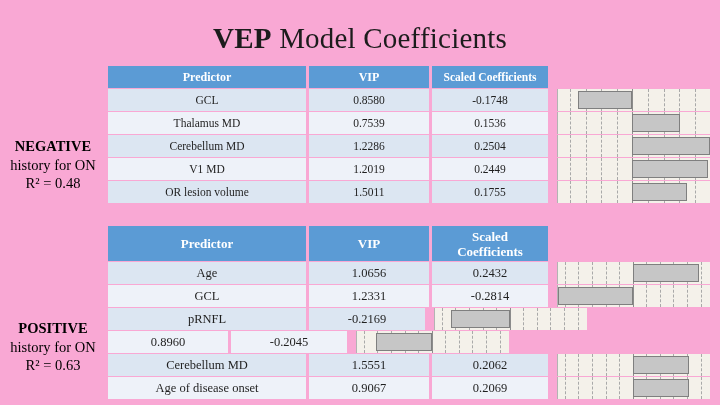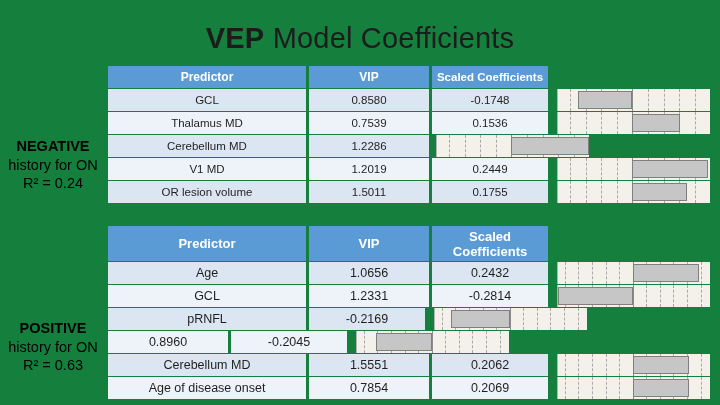--- a/index.html
+++ b/index.html
@@ -1,18 +1,18 @@
 <!DOCTYPE html>
 <html><head>
 <meta charset="utf-8">
 <style>
   html,body { margin:0; padding:0; background:#ffffff; }
   .slide {
-    position:relative; width:720px; height:405px; background:#15803d;
-    font-family:Liberation Sans, sans-serif; overflow:hidden;
+    position:relative; width:720px; height:405px; background:#f9a8d4;
+    font-family:Liberation Serif, serif; overflow:hidden;
   }
   .title {
     position:absolute; top:22px; left:0; width:720px; text-align:center;
     font-size:29px; color:#1c1c1c; letter-spacing:0.2px;
   }
   .title .b { font-weight:bold; }
 
   .side-label {
     position:absolute; left:0; width:106px; text-align:center;
     font-size:14.5px; line-height:18.5px; color:#000000;
@@ -61,21 +61,21 @@
 </head>
 <body>
 
 <div class="slide">
 
   <div class="title"><span class="b">VEP</span><span> Model Coefficients</span></div>
 
   <div class="side-label" id="label-neg">
     <div class="bold">NEGATIVE</div>
     <div>history for ON</div>
-    <div>R² = 0.24</div>
+    <div>R² = 0.48</div>
   </div>
 
   <div class="side-label" id="label-pos">
     <div class="bold">POSITIVE</div>
     <div>history for ON</div>
     <div>R² = 0.63</div>
   </div>
 
   <div class="tbl" id="tbl-neg">
     <div class="row hdr">
@@ -118,20 +118,21 @@
             <div class="gridline" style="left: 105.5px;"></div>
             <div class="gridline" style="left: 121px;"></div>
             <div class="gridline" style="left: 136.5px;"></div>
             <div class="bar" style="left: 74.4px; width: 47.6px;"></div>
           </div>
         </div>
     </div>
     <div class="row r-dark">
       <div class="c c1">Cerebellum MD</div>
       <div class="c c2">1.2286</div>
+      <div class="c c3">0.2504</div>
       <div class="c c4">
           <div class="plot">
             <div class="gridline" style="left: 12.4px;"></div>
             <div class="gridline" style="left: 27.9px;"></div>
             <div class="gridline" style="left: 43.4px;"></div>
             <div class="gridline" style="left: 58.9px;"></div>
             <div class="axis-line" style="left: 74.4px;"></div>
             <div class="gridline" style="left: 90px;"></div>
             <div class="gridline" style="left: 105.5px;"></div>
             <div class="gridline" style="left: 121px;"></div>
@@ -285,21 +286,21 @@
             <div class="gridline" style="left: 101.8px;"></div>
             <div class="gridline" style="left: 115.4px;"></div>
             <div class="gridline" style="left: 128.9px;"></div>
             <div class="gridline" style="left: 142.5px;"></div>
             <div class="bar" style="left: 74.6px; width: 56px;"></div>
           </div>
         </div>
     </div>
     <div class="row r-light">
       <div class="c c1">Age of disease onset</div>
-      <div class="c c2">0.7854</div>
+      <div class="c c2">0.9067</div>
       <div class="c c3">0.2069</div>
       <div class="c c4">
           <div class="plot">
             <div class="gridline" style="left: 6.8px;"></div>
             <div class="gridline" style="left: 20.4px;"></div>
             <div class="gridline" style="left: 33.9px;"></div>
             <div class="gridline" style="left: 47.5px;"></div>
             <div class="gridline" style="left: 61.1px;"></div>
             <div class="axis-line" style="left: 74.6px;"></div>
             <div class="gridline" style="left: 88.2px;"></div>

